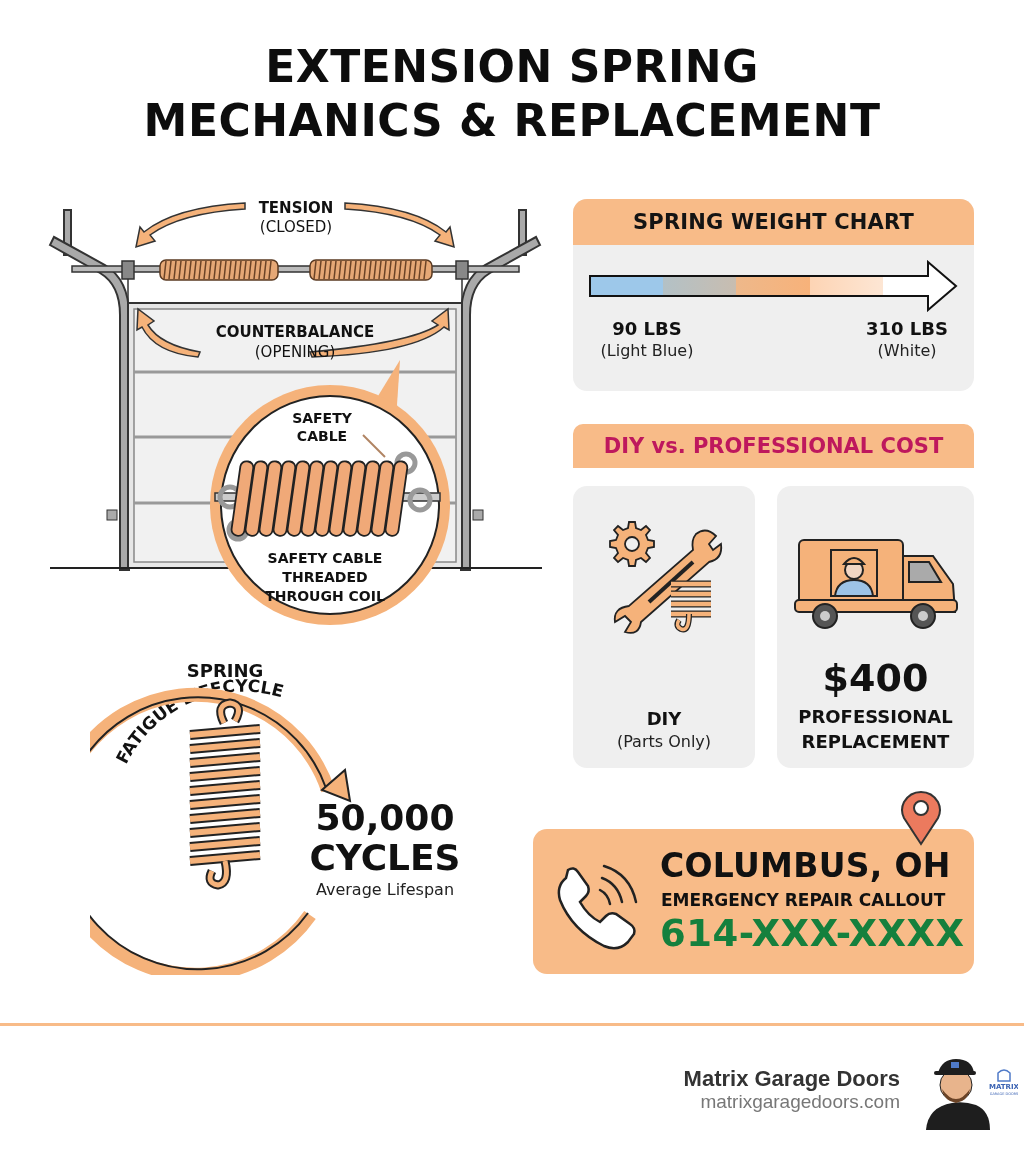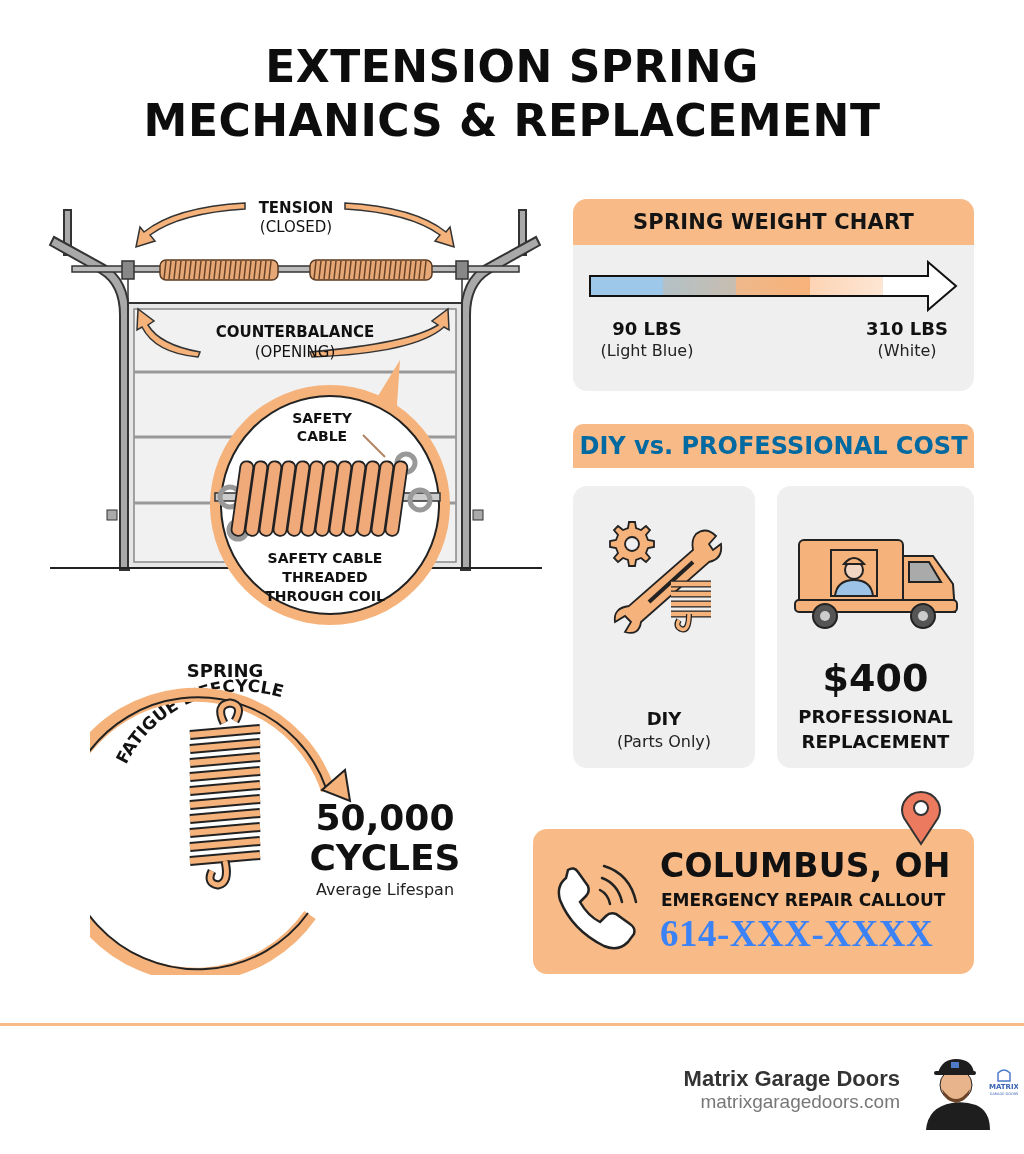--- a/index.html
+++ b/index.html
@@ -19,37 +19,37 @@
   .panel { background: #efefef; border-radius: 14px; overflow: hidden; }
   .panel-head { background: #f8bb88; height: 46px; display: flex; align-items: center; justify-content: center; font-weight: 800; font-size: 21px; color: #141414; letter-spacing: 0.2px; }
   .weight-panel { left: 573px; top: 199px; width: 401px; height: 192px; }
   .weight-bar { left: 588px; top: 260px; }
   .w-left { left: 592px; top: 318px; width: 110px; text-align: center; }
   .w-right { left: 852px; top: 318px; width: 110px; text-align: center; }
   .w-val { font-weight: 800; font-size: 18px; }
   .w-desc { font-size: 16px; color: #222; margin-top: 2px; }
 
   
-  .cost-head { left: 573px; top: 424px; width: 401px; height: 44px; background: #f8bb88; border-radius: 10px 10px 0 0; display:flex; align-items:center; justify-content:center; font-weight:800; font-size:24px; color:#0369a1; }
+  .cost-head { left: 573px; top: 424px; width: 401px; height: 44px; background: #f8bb88; border-radius: 10px 10px 0 0; display:flex; align-items:center; justify-content:center; font-weight:800; font-size:21px; color:#be185d; }
   .cost-card { background: #efefef; border-radius: 14px; }
   .diy-card { left: 573px; top: 486px; width: 182px; height: 282px; }
   .pro-card { left: 777px; top: 486px; width: 197px; height: 282px; }
   .price { font-weight: 900; font-size: 38px; text-align: center; width: 100%; position: absolute; }
   .cost-lbl { font-weight: 800; font-size: 18px; text-align: center; width: 100%; position: absolute; line-height: 25px; }
   .cost-sub { font-size: 16px; text-align: center; width: 100%; position: absolute; color:#222; }
 
   
   .cycles-num { left: 300px; top: 798px; width: 170px; text-align: center; font-weight: 900; font-size: 36px; line-height: 40px; }
   .cycles-sub { left: 300px; top: 880px; width: 170px; text-align: center; font-size: 16px; color: #222; }
 
   
   .callout { left: 533px; top: 829px; width: 441px; height: 145px; background: #f8bb88; border-radius: 14px; }
   .callout-city { left: 660px; top: 846px; font-weight: 900; font-size: 33px; color: #111; letter-spacing: 0.3px; }
   .callout-sub { left: 661px; top: 890px; font-weight: 700; font-size: 17px; color: #111; }
-  .callout-phone { left: 660px; top: 912px; font-weight: 900; font-size: 37px; color: #3b82f6; letter-spacing: 0.5px; font-family: Liberation Serif, serif; }
+  .callout-phone { left: 660px; top: 912px; font-weight: 900; font-size: 37px; color: #15803d; letter-spacing: 0.5px; }
 
   .divider { left: 0; top: 1023px; width: 1024px; height: 3px; background: #f8bb88; }
 
   .brand-name { right: 124px; top: 1066px; font-family: "Liberation Sans", sans-serif; font-weight: 700; font-size: 22px; color: #333; text-align: right; }
   .brand-url { right: 124px; top: 1091px; font-family: "Liberation Sans", sans-serif; font-size: 19px; color: #777; text-align: right; }
 </style>
 </head>
 <body>
 
 <div class="abs title">

